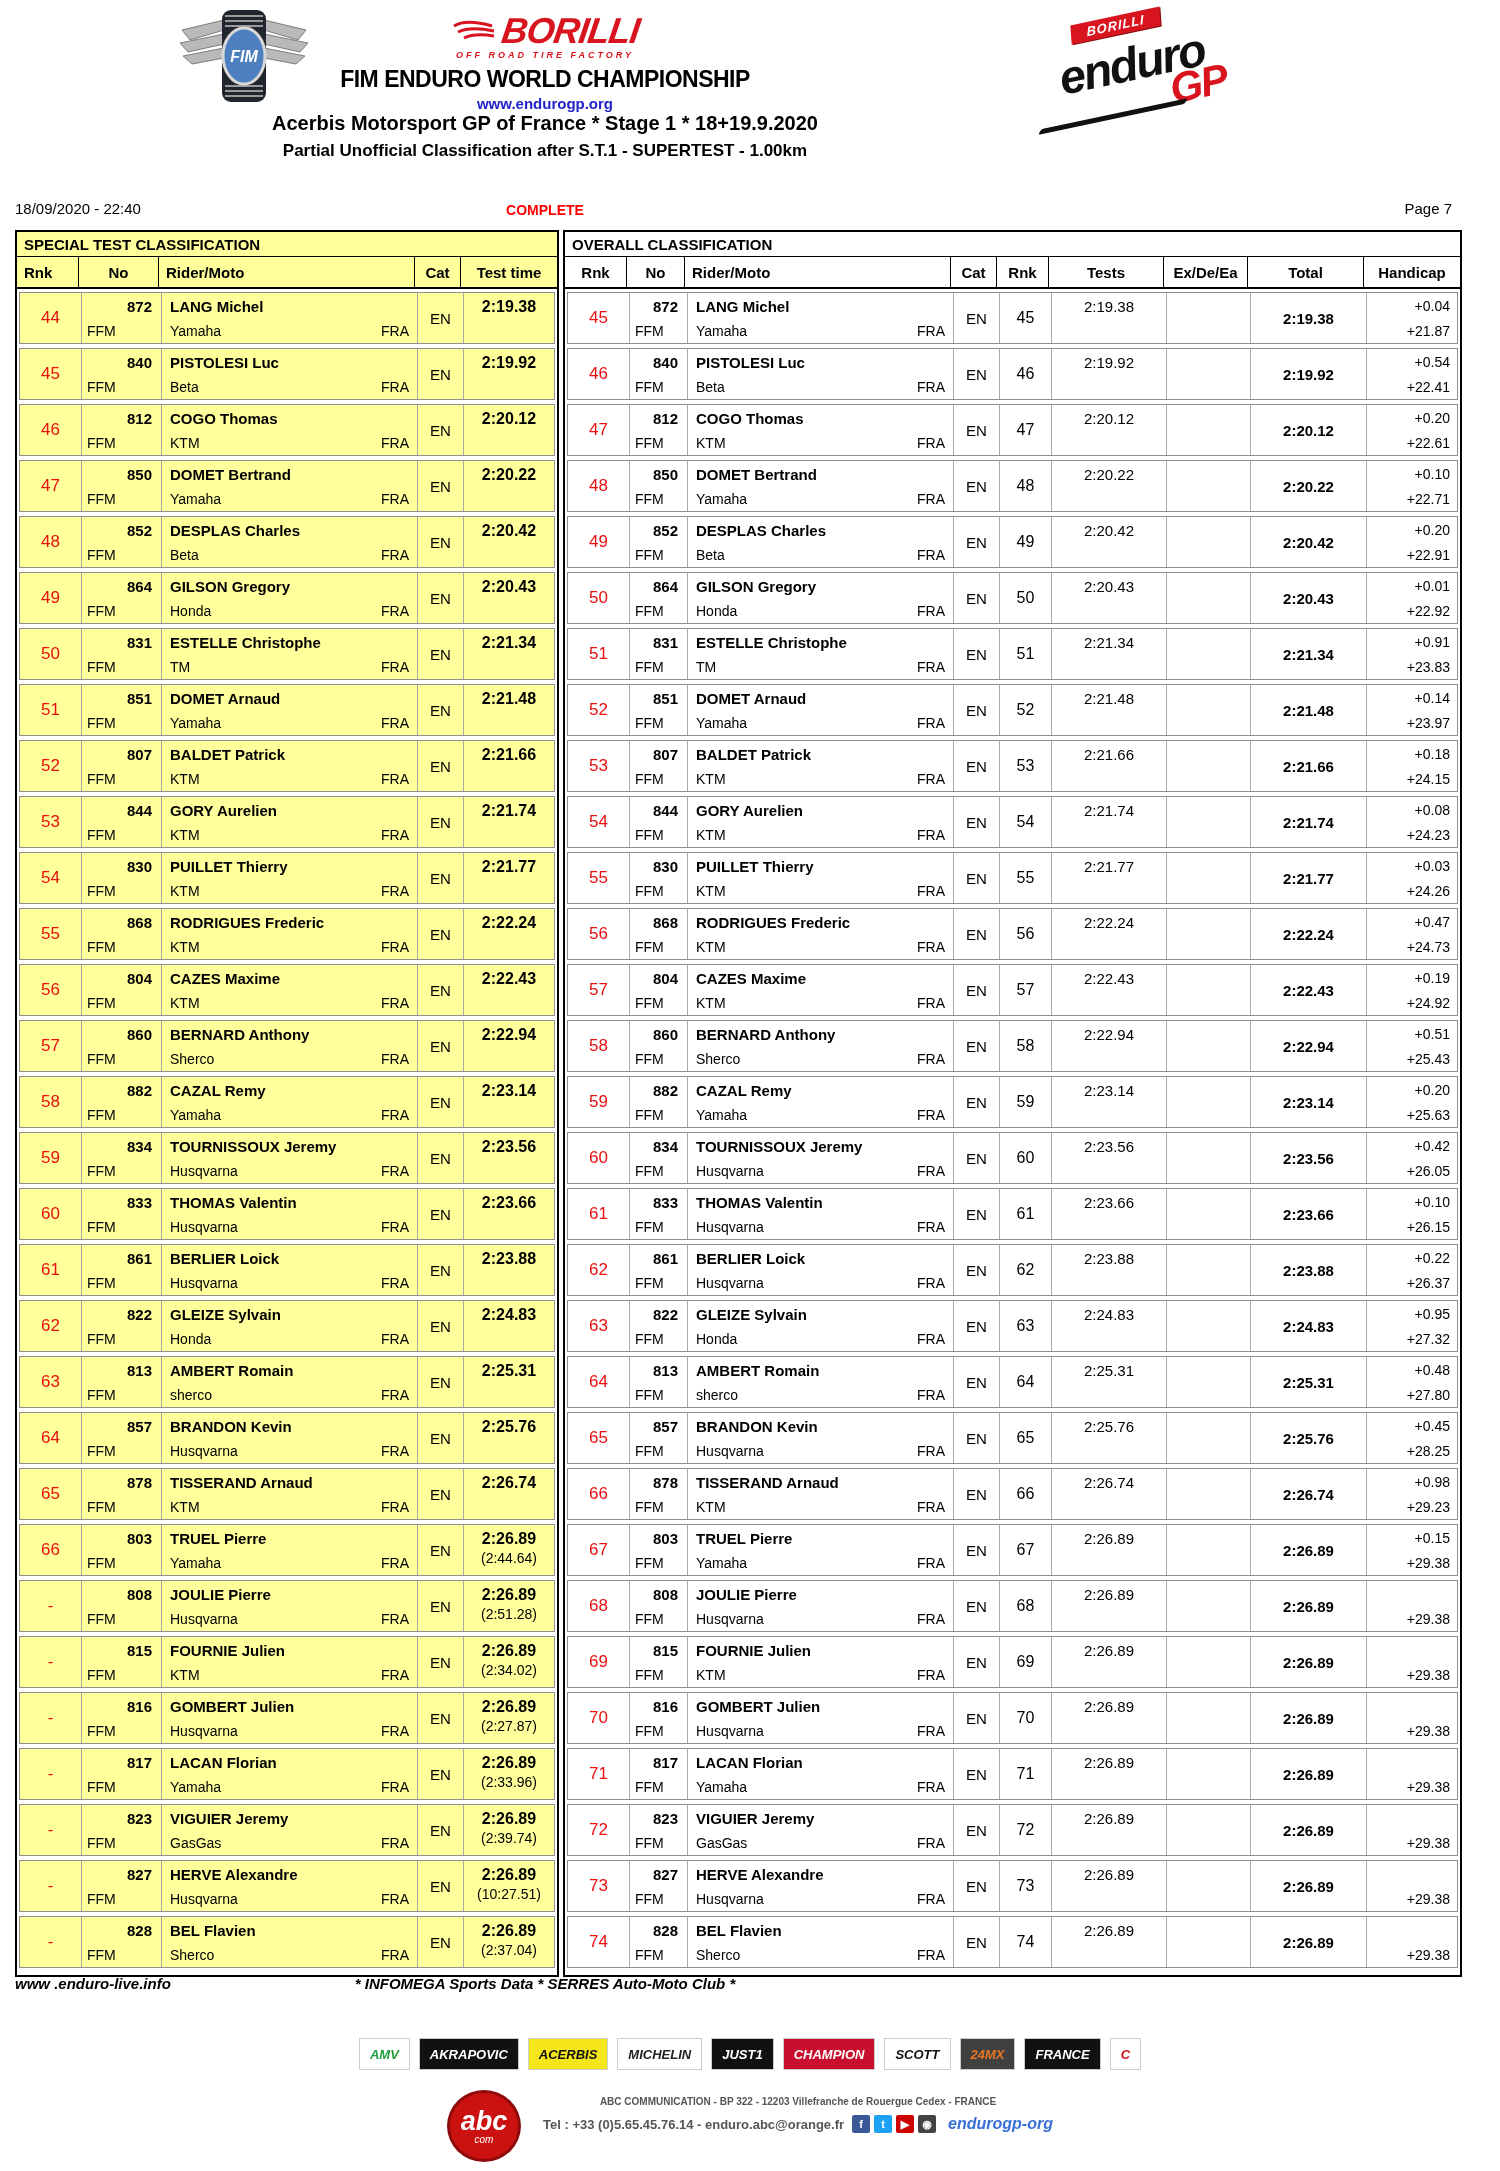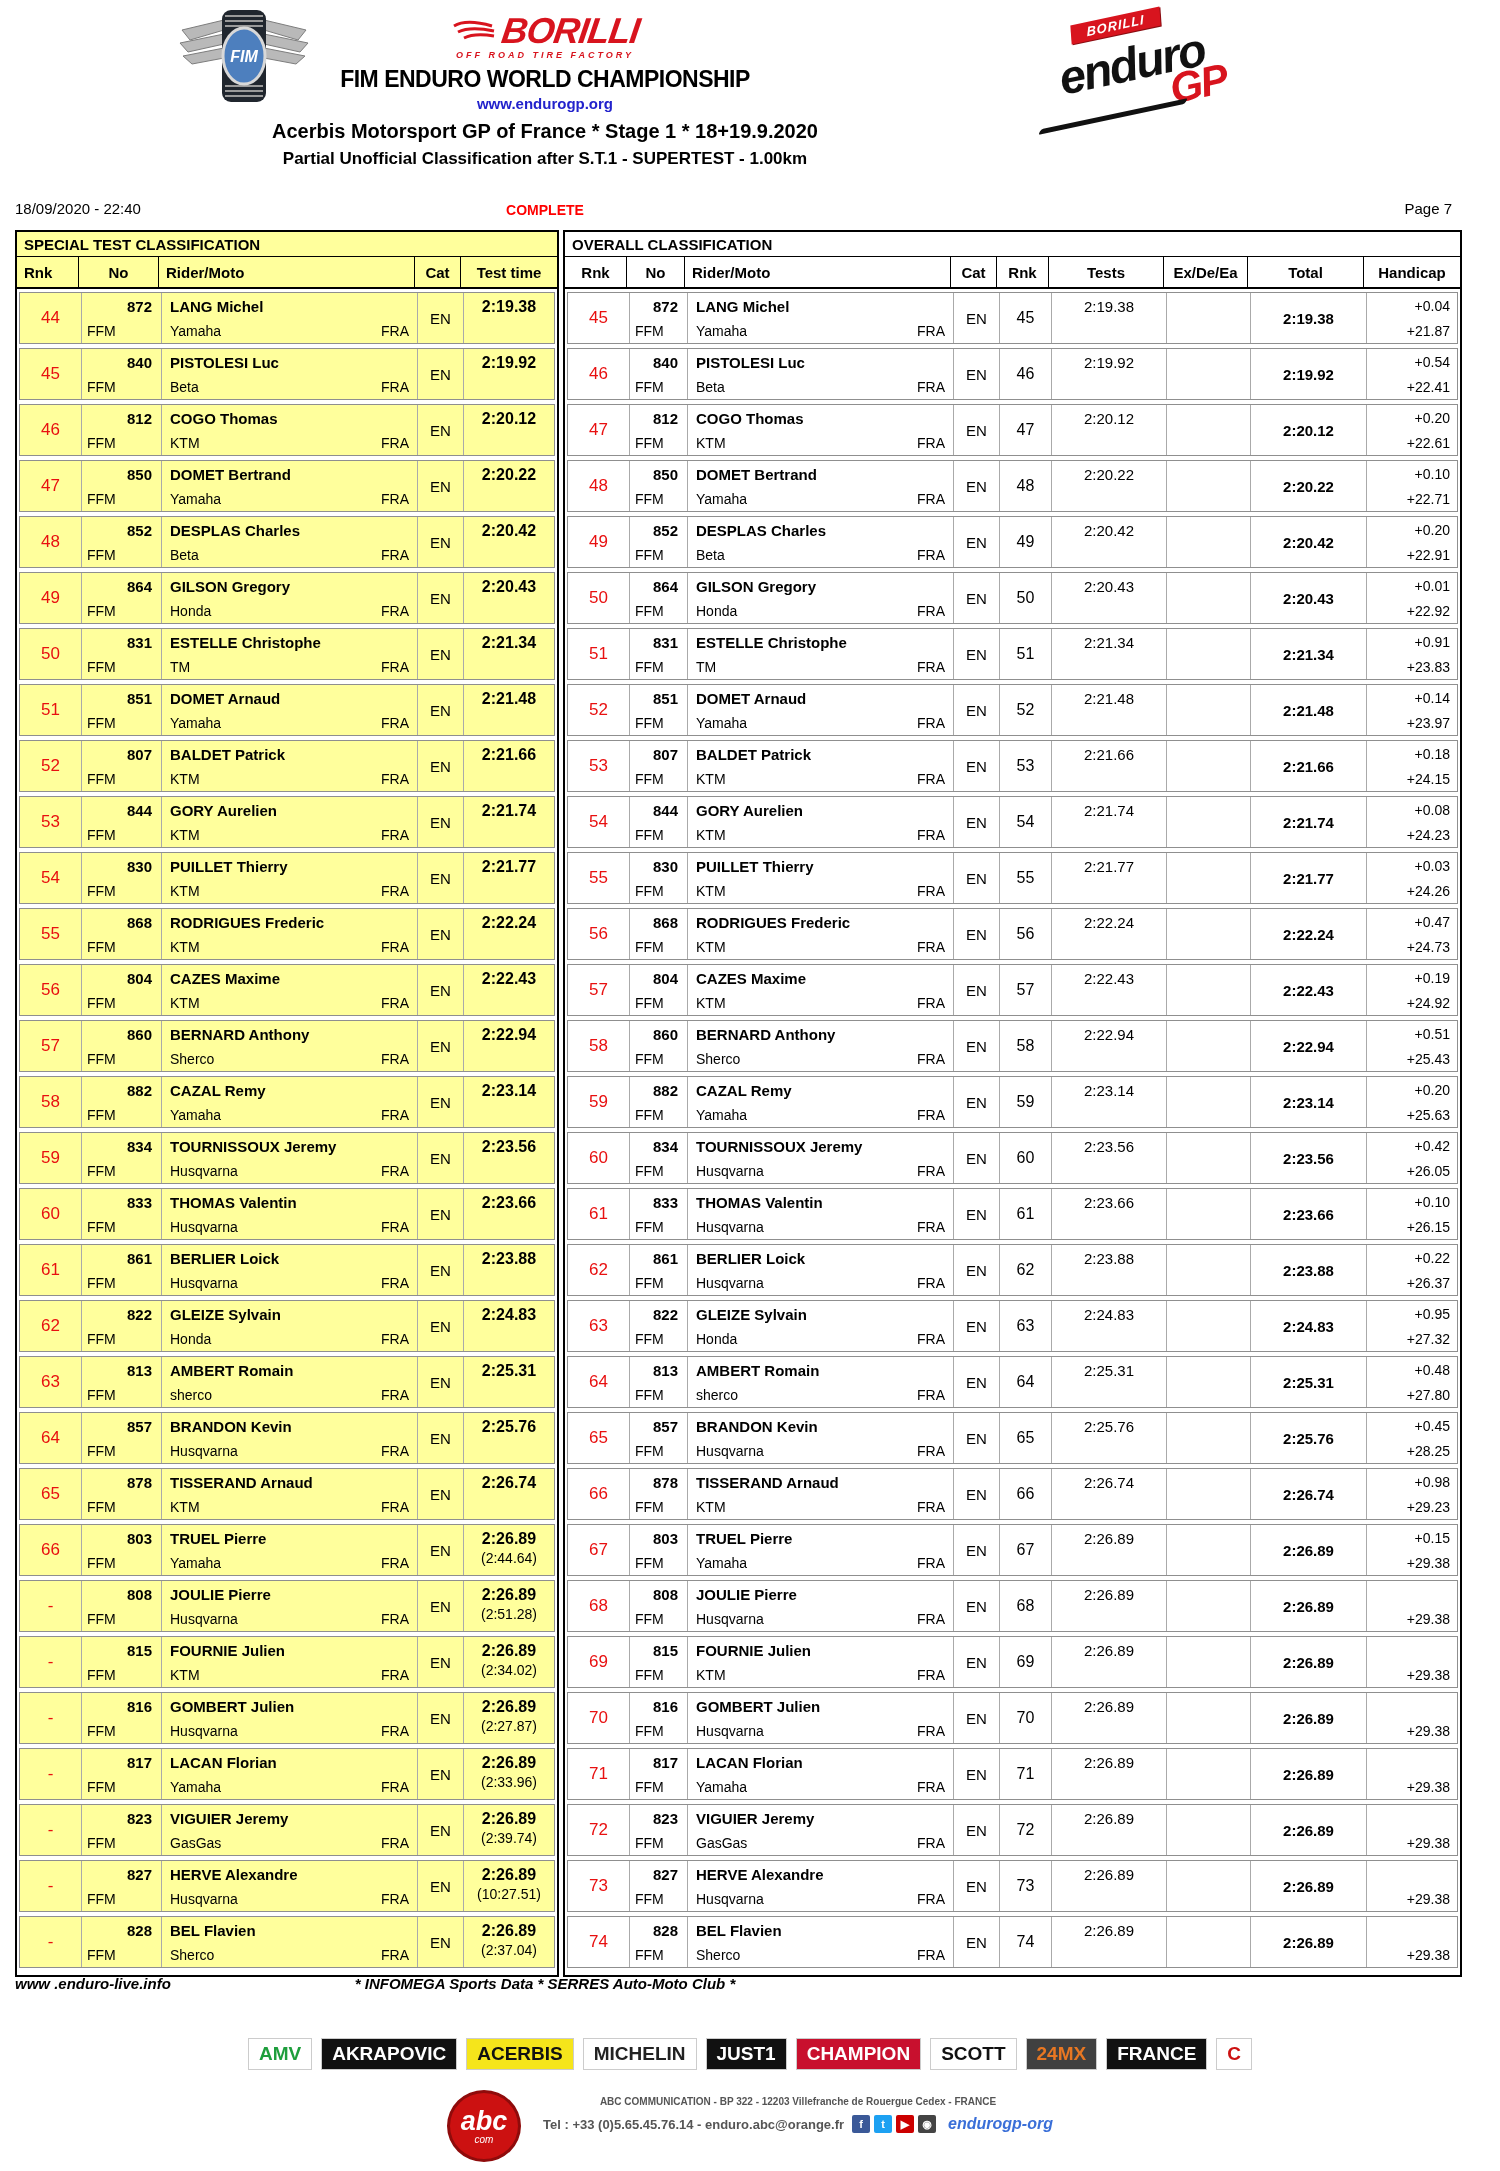--- a/index.html
+++ b/index.html
@@ -7,21 +7,21 @@
         font-family:"Liberation Sans",sans-serif;color:#000;}
 
   
   .fim-logo{position:absolute;left:178px;top:8px;width:132px;height:96px;}
   .center-col{position:absolute;left:0;top:0;width:1090px;text-align:center;}
   .borilli-row{margin-top:10px;display:flex;align-items:center;justify-content:center;gap:6px;}
   .borilli-text{font-size:36px;font-weight:bold;font-style:italic;color:#D8141E;letter-spacing:-1px;transform:skewX(-8deg);}
   .borilli-tag{font-size:9px;font-weight:bold;font-style:italic;color:#D8141E;letter-spacing:3px;margin-top:-2px;}
   .champ-title{margin-top:6px;font-size:23px;font-weight:bold;letter-spacing:-0.5px;}
   .champ-url{font-size:15px;font-weight:bold;color:#2222CC;margin-top:2px;}
-  .event-title{margin-top:8px;font-size:20px;font-weight:bold;}
+  .event-title{margin-top:0;font-size:20px;font-weight:bold;}
   .event-subtitle{margin-top:6px;font-size:17px;font-weight:bold;}
 
   .egp{position:absolute;left:1042px;top:2px;width:260px;height:140px;}
   .egp-banner{position:absolute;left:28px;top:14px;background:#D8141E;color:#fff;
               font-weight:bold;font-style:italic;font-size:13px;padding:2px 16px;
               transform:rotate(-12deg) skewX(-8deg);letter-spacing:1px;box-shadow:1px 1px 0 #8a0d12;}
   .egp-word{position:absolute;left:16px;top:34px;font-size:47px;font-weight:bold;font-style:italic;
             transform:rotate(-12deg);letter-spacing:-2px;color:#111;}
   .egp-gp{position:absolute;left:128px;top:58px;font-size:42px;font-weight:bold;font-style:italic;
           transform:rotate(-12deg);color:#D8141E;letter-spacing:-2px;}
@@ -78,21 +78,21 @@
   .oc0{width:62px;}.oc1{width:58px;}.oc2{width:266px;}.oc3{width:46px;}.oc4{width:52px;}
   .oc5{width:115px;}.oc6{width:84px;}.oc7{width:116px;}.oc8{flex:1;}
 
   
   .foot-line{position:absolute;left:0;top:1975px;width:100%;font-size:15px;font-weight:bold;font-style:italic;}
   .foot-left{position:absolute;left:15px;top:0;}
   .foot-center{position:absolute;left:0;top:0;width:1090px;text-align:center;}
   .sponsors{position:absolute;left:0;top:2038px;width:1500px;display:flex;justify-content:center;
             align-items:center;gap:9px;}
   .sponsor{height:30px;display:flex;align-items:center;justify-content:center;padding:0 10px;
-           font-weight:bold;font-size:19px;border:1px solid #ccc;}
+           font-weight:bold;font-style:italic;font-size:13px;border:1px solid #ccc;}
   .abc-block{position:absolute;left:0;top:2090px;width:1500px;display:flex;justify-content:center;
              align-items:flex-start;gap:22px;}
   .abc-logo{width:74px;height:72px;background:#CC1111;border-radius:50%;display:flex;flex-direction:column;
             align-items:center;justify-content:center;color:#fff;border:3px solid #8f0b0b;box-sizing:border-box;}
   .abc-top{font-size:27px;font-weight:bold;font-style:italic;line-height:26px;}
   .abc-bottom{font-size:10px;font-style:italic;}
   .abc-text{padding-top:6px;color:#555;}
   .abc-l1{font-size:10px;font-weight:bold;text-align:center;}
   .abc-l2{margin-top:8px;display:flex;align-items:center;justify-content:center;gap:8px;font-size:13px;font-weight:bold;}
   .soc{width:18px;height:18px;display:flex;align-items:center;justify-content:center;color:#fff;

